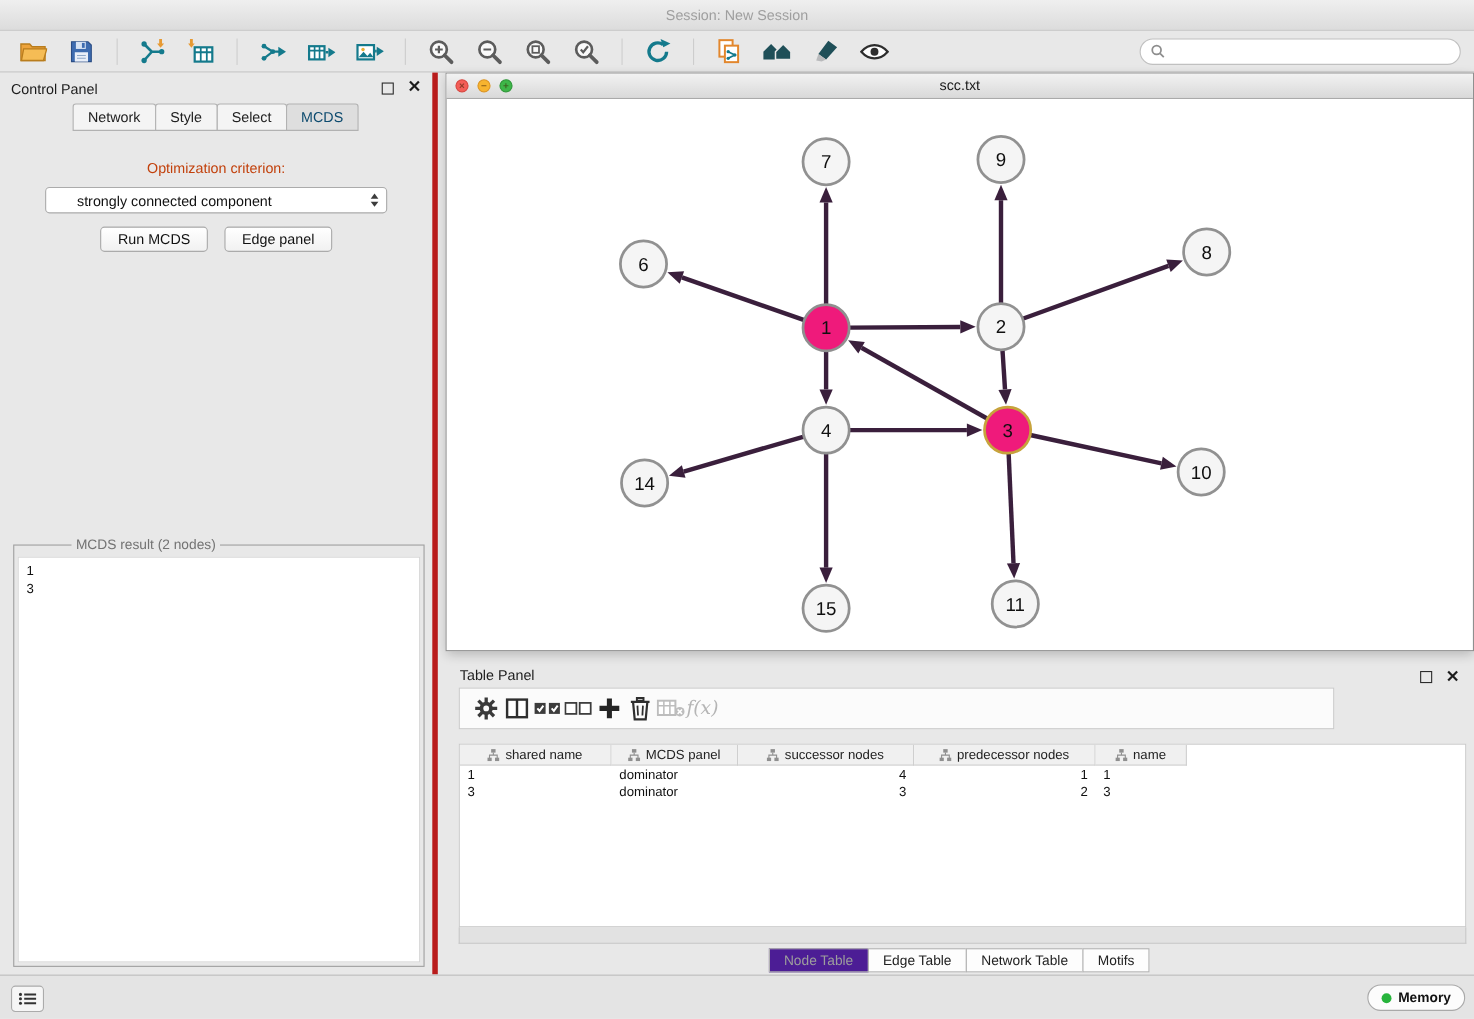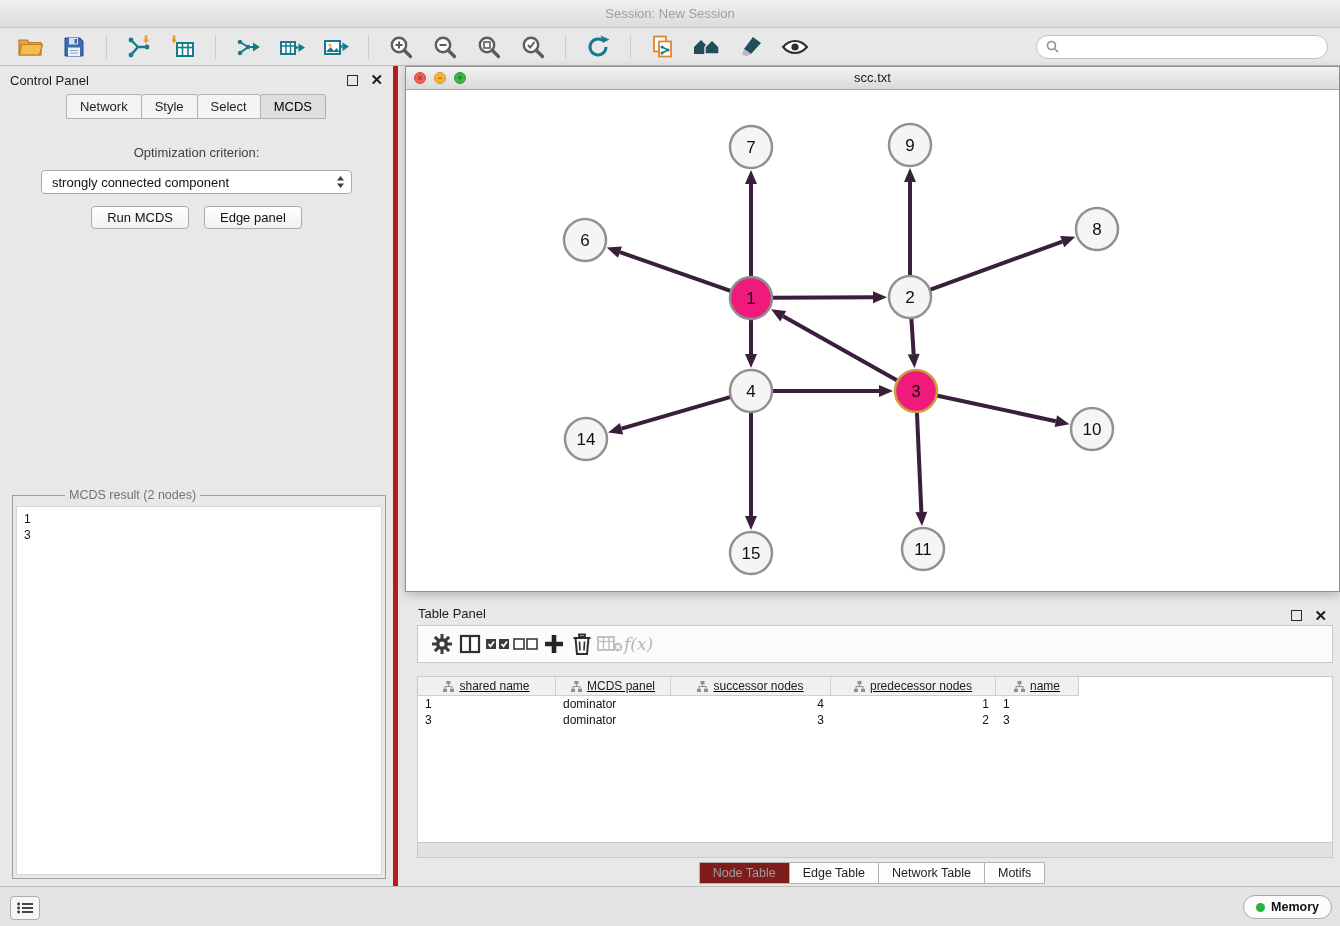--- a/index.html
+++ b/index.html
@@ -12,55 +12,55 @@
   .search-wrap input{border:0;outline:0;background:transparent;flex:1;font-size:13px;font-family:inherit;color:#222;}
 
   
   .control-panel{position:absolute;left:0;top:66px;width:398px;height:820px;background:#e8e8e8;border-right:5px solid #b91c1c;box-sizing:border-box;}
   .panel-header{height:28px;display:flex;align-items:center;padding:0 10px;font-size:13px;color:#1c1c1c;}
   .win-icons{margin-left:auto;display:flex;align-items:center;gap:12px;}
   .float-box{width:9px;height:9px;border:1.5px solid #2b2b2b;display:inline-block;}
   .close-x{font-size:15px;font-weight:700;color:#1c1c1c;line-height:10px;}
   .cp-tabs{display:flex;justify-content:center;}
   .cp-tab{padding:4px 13px;font-size:13px;color:#222;background:#f4f4f4;border:1px solid #b2b2b2;margin-left:-1px;border-radius:3px 3px 0 0;cursor:default;}
-  .cp-tab.selected{background:#dedede;color:#000000;}
-  .opt-label{margin-top:26px;text-align:center;font-size:13px;color:#404040;}
-  .dropdown{width:311px;height:24px;margin:10px auto 0;background:#fff;border:1px solid #ababab;border-radius:4px;display:flex;align-items:center;padding:0 6px 0 10px;box-sizing:border-box;font-size:13px;color:#111;}
+  .cp-tab.selected{background:#dedede;color:#0c4a6e;}
+  .opt-label{margin-top:26px;text-align:center;font-size:13px;color:#c2410c;}
+  .dropdown{width:311px;height:24px;margin:10px auto 0;background:#fff;border:1px solid #ababab;border-radius:4px;display:flex;align-items:center;padding:0 6px 0 28px;box-sizing:border-box;font-size:13px;color:#111;}
   .dd-arrows{margin-left:auto;display:flex;align-items:center;}
   .btn-row{display:flex;justify-content:center;gap:15px;margin-top:12px;}
   .push-btn{height:23px;padding:0 15px;background:linear-gradient(#ffffff,#f1f1f1);border:1px solid #ababab;border-radius:4px;font-size:13px;font-family:inherit;color:#111;}
   .result-box{position:absolute;left:12px;top:429px;width:372px;height:382px;border:1px solid #9f9f9f;}
   .result-legend{position:absolute;top:-8px;left:8px;background:#e8e8e8;padding:0 4px;font-size:12.5px;color:#737373;margin-left:44px;}
   .result-area{position:absolute;left:3px;top:10px;right:3px;bottom:3px;background:#fff;border:1px solid #d6d6d6;font-size:12px;line-height:16px;padding:4px 7px;white-space:pre;color:#111;overflow:hidden;}
 
   
   .network-window{position:absolute;left:405px;top:66px;width:935px;height:526px;background:#fff;border:1px solid #8f8f8f;box-sizing:border-box;box-shadow:0 3px 10px rgba(0,0,0,.22);}
   .nw-titlebar{height:22px;background:linear-gradient(#f2f2f2,#d9d9d9);border-bottom:1px solid #aaa;position:relative;text-align:center;font-size:13px;line-height:22px;color:#1a1a1a;}
   .traffic{position:absolute;left:8px;top:5px;display:flex;gap:8px;}
   .light{width:12px;height:12px;border-radius:50%;box-sizing:border-box;font-size:9px;line-height:10px;text-align:center;color:rgba(60,30,0,.55);font-weight:700;}
   .light.red{background:#f35e57;border:1px solid #d8453f;}
   .light.yellow{background:#f7b42f;border:1px solid #dd9522;}
   .light.green{background:#3eb648;border:1px solid #2e9638;}
   .graph-area{position:absolute;left:0;top:22px;width:933px;height:502px;}
 
   
   .table-panel{position:absolute;left:405px;top:595px;width:935px;height:291px;}
   .tp-header{height:26px;display:flex;align-items:flex-end;padding:0 13px;font-size:13px;color:#1c1c1c;}
-  .tp-toolbar{position:absolute;left:12px;top:30px;width:916px;height:38px;background:#fbfbfb;border:1px solid #c9c9c9;box-sizing:border-box;display:flex;align-items:center;padding:0 10px;}
+  .tp-toolbar{position:absolute;left:12px;top:30px;width:796px;height:38px;background:#fbfbfb;border:1px solid #c9c9c9;box-sizing:border-box;display:flex;align-items:center;padding:0 10px;}
   .tp-tool{display:flex;align-items:center;justify-content:center;min-width:28px;height:28px;}
   .fx{font-family:"DejaVu Serif",serif;font-style:italic;font-size:17px;color:#b5b5b5;}
   .tp-table{position:absolute;left:12px;top:81px;width:916px;height:167px;background:#fff;border:1px solid #c9c9c9;box-sizing:border-box;overflow:hidden;}
-  .thead{display:flex;height:19px;text-decoration:underline;}
+  .thead{display:flex;height:19px;}
   .th{display:flex;align-items:center;justify-content:center;gap:5px;font-size:12px;color:#222;background:#f0f0f0;border-right:1px solid #cfcfcf;border-bottom:1px solid #cfcfcf;box-sizing:border-box;}
   .tr{display:flex;height:16px;}
   .td{font-size:12px;color:#111;padding:1px 7px 0;box-sizing:border-box;white-space:nowrap;}
   .tp-scroll{position:absolute;left:12px;top:248px;width:916px;height:15px;background:#e2e2e2;border:1px solid #c9c9c9;border-top:none;box-sizing:border-box;}
   .tp-tabs{position:absolute;left:0;bottom:2px;width:100%;display:flex;justify-content:center;}
   .tp-tab{padding:3px 13px;font-size:12.5px;background:#fdfdfd;border:1px solid #b2b2b2;margin-left:-1px;color:#222;}
-  .tp-tab.selected{background:#7f1d1d;color:#9d9d9d;}
+  .tp-tab.selected{background:#4c1d95;color:#9d9d9d;}
 
   
   .statusbar{position:absolute;left:0;top:886px;width:100%;height:40px;background:#e4e4e4;border-top:1px solid #bdbdbd;box-sizing:border-box;font-weight:bold;}
   .list-btn{position:absolute;left:10px;top:9px;width:28px;height:22px;background:#f6f6f6;border:1px solid #ababab;border-radius:4px;display:flex;align-items:center;justify-content:center;}
   .memory-btn{position:absolute;right:8px;top:8px;height:24px;border:1px solid #a9a9a9;border-radius:12px;background:#fcfcfc;display:flex;align-items:center;gap:6px;padding:0 12px;font-size:12.5px;color:#111;box-sizing:border-box;}
   .dot{width:9px;height:9px;border-radius:50%;background:#27b43c;}
 </style>
 </head>
 <body>
 

